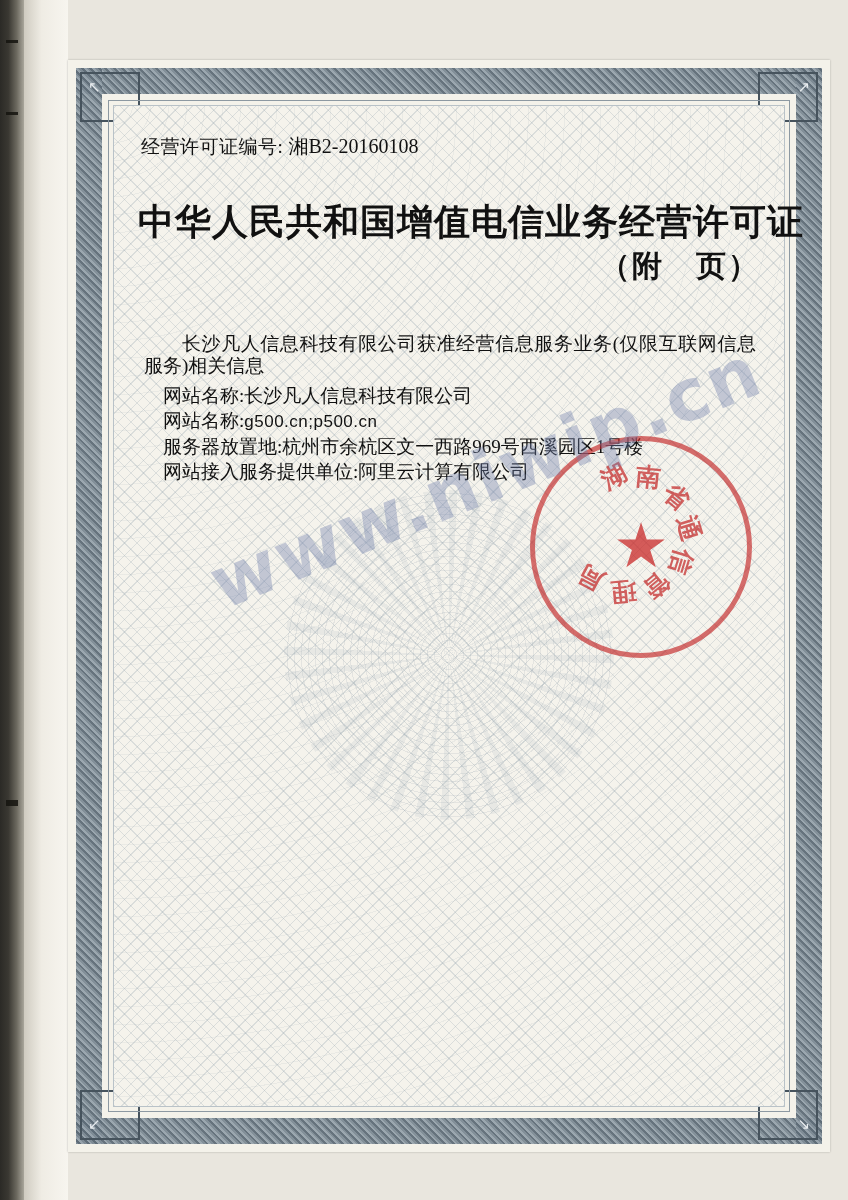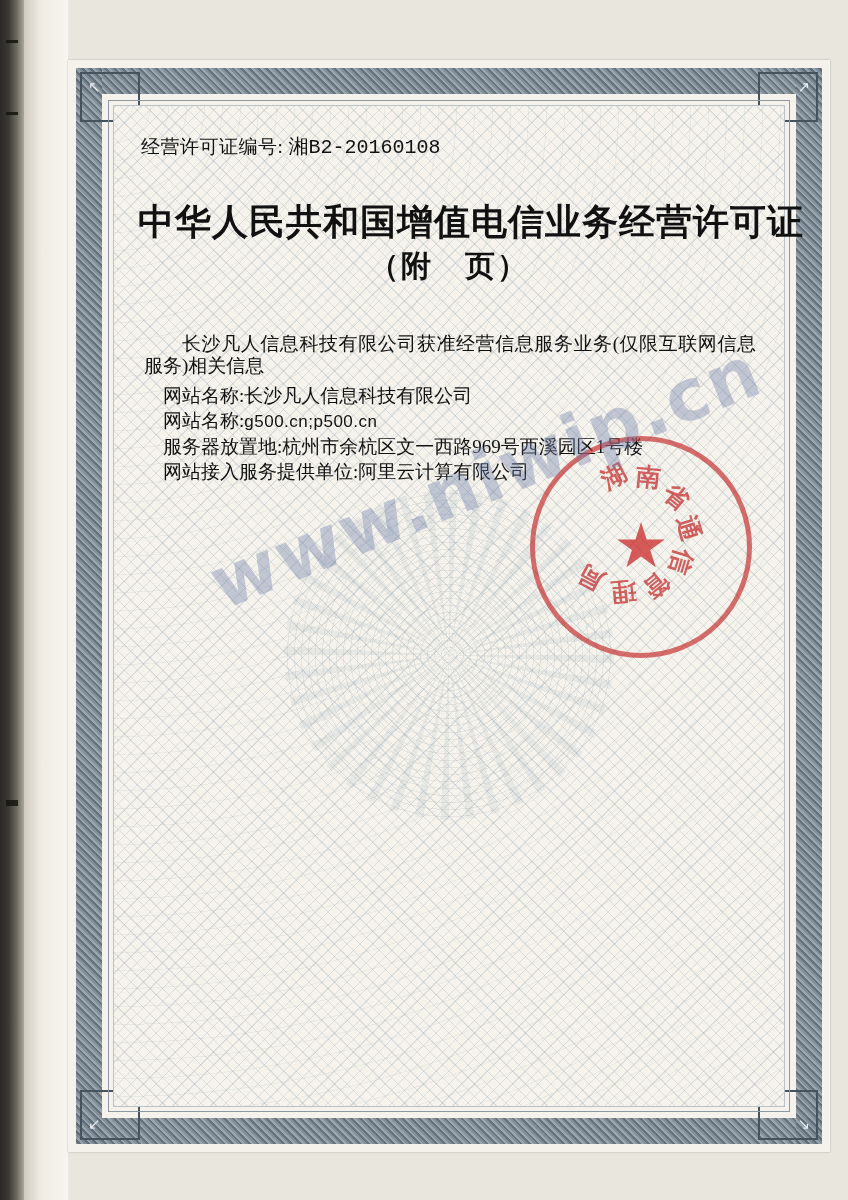--- a/index.html
+++ b/index.html
@@ -146,42 +146,42 @@
 
   .cert-no {
     position: absolute;
     left: 3px;
     top: 15px;
     font-size: 19px;
     letter-spacing: .5px;
     white-space: nowrap;
   }
   .cert-no .num {
-    font-family: Liberation Mono, monospace;
+    font-family: Liberation Serif, serif;
     font-size: 20px;
     letter-spacing: 0;
   }
 
   .title {
     position: absolute;
     left: 0;
     right: 0;
     top: 80px;
     text-align: center;
     font-size: 36px;
     font-weight: bold;
     letter-spacing: 1px;
     white-space: nowrap;
   }
   .subtitle {
     position: absolute;
     left: 0;
     right: 0;
     top: 128px;
-    text-align: center;
+    text-align: right;
     font-size: 30px;
     font-weight: bold;
     letter-spacing: 2px;
   }
 
   .body-block {
     position: absolute;
     left: 6px;
     right: 0;
     top: 215px;

